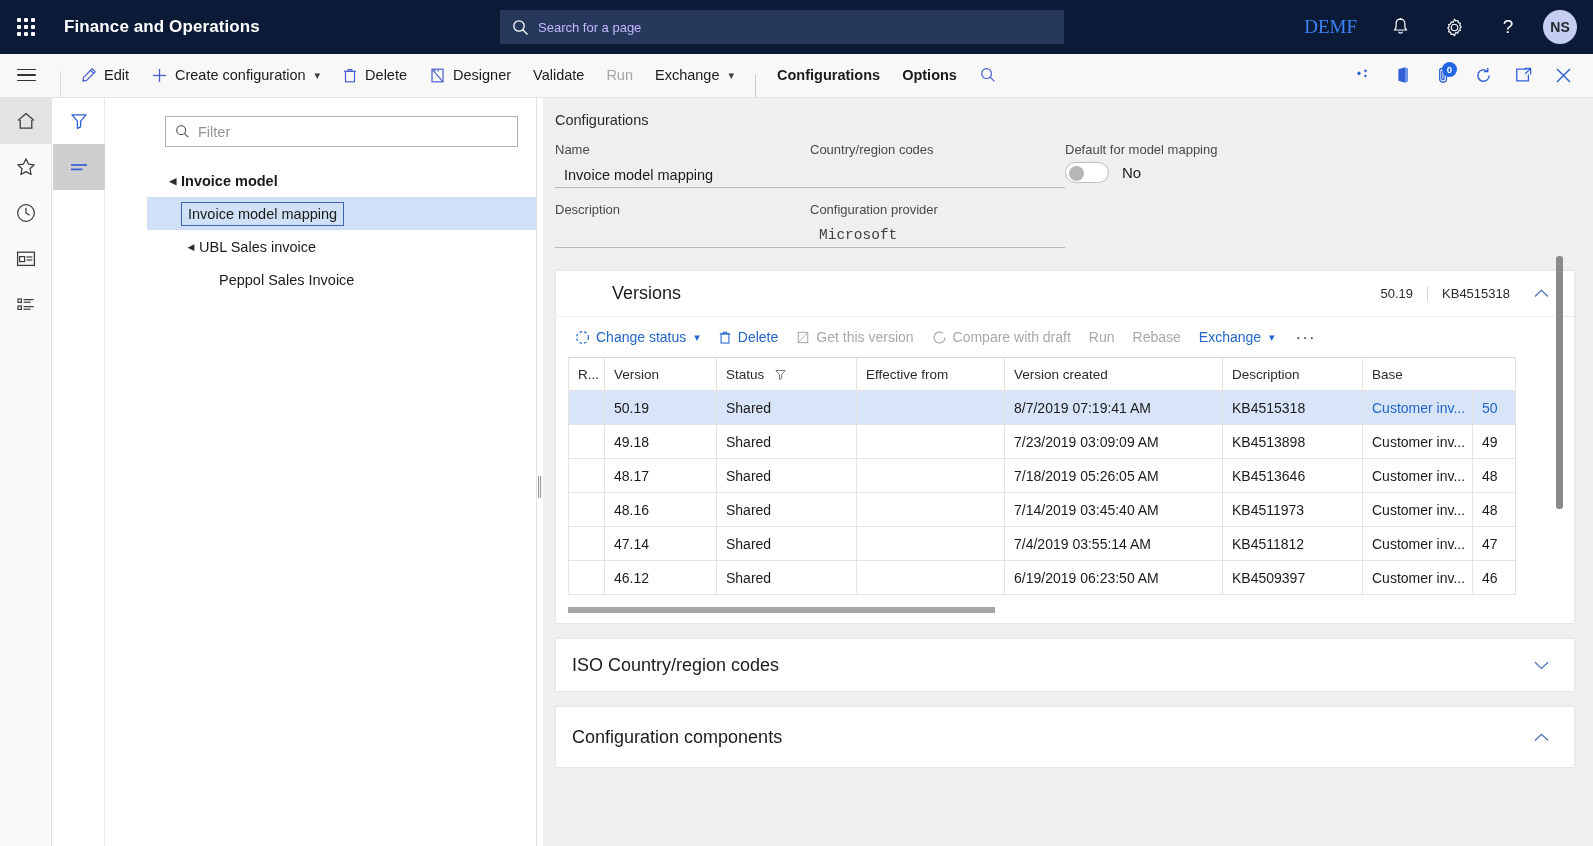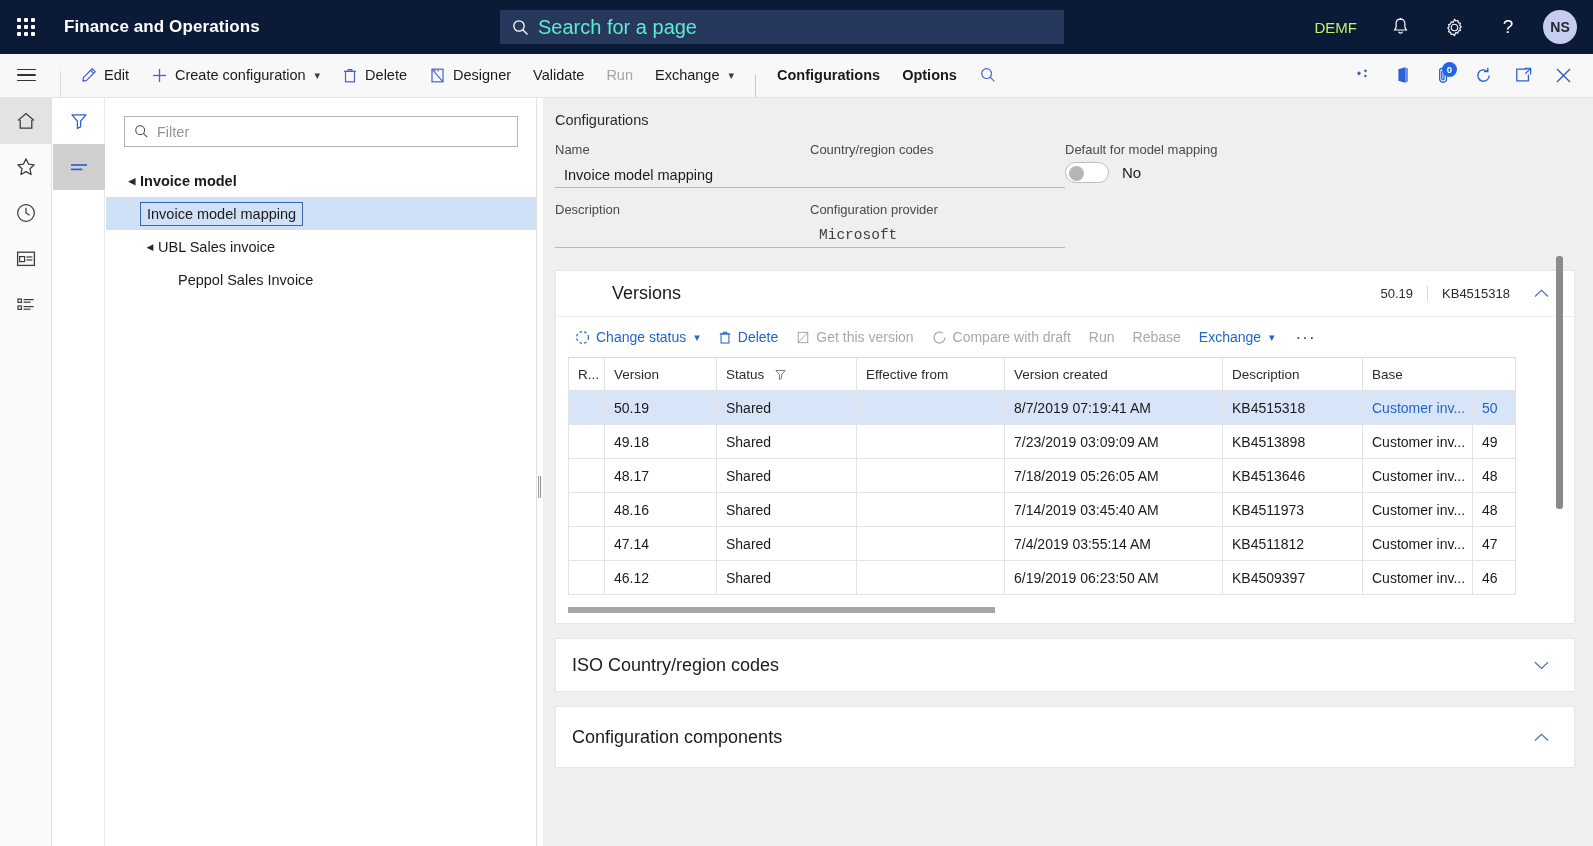--- a/index.html
+++ b/index.html
@@ -26,24 +26,24 @@
   .waffle-grid i { display:block; width:4px; height:4px; background:#fff; border-radius:1px; }
   .app-title {
     color:#ffffff; font-size:17px; font-weight:bold; letter-spacing:.1px;
     margin-left:12px; white-space:nowrap;
   }
   .search-wrap {
     position:absolute; left:500px; top:10px; width:564px; height:34px;
     background:#26395c; display:flex; align-items:center; padding:0 12px; cursor:text;
   }
   .search-wrap .sicon { margin-right:9px; display:flex; align-items:center;}
-  .search-ph { color:#5eead4; font-size:20px; }
+  .search-ph { color:#c4b5fd; font-size:13px; }
   .topright { position:absolute; right:0; top:0; height:54px; display:flex; align-items:center; padding-right:16px; }
   .topright > * { margin-left:0; }
-  .company { color:#bef264; font-size:15px; padding:0 16px; cursor:pointer; }
+  .company { color:#3b82f6; font-size:19px; padding:0 16px; cursor:pointer;font-family:Liberation Serif, serif; }
   .ticon { width:54px; height:54px; display:flex; align-items:center; justify-content:center; cursor:pointer; }
   .avatar {
     width:34px; height:34px; border-radius:50%; background:#c5cdf0; color:#23272e;
     display:flex; align-items:center; justify-content:center; font-size:14px; font-weight:600;
     margin-left:8px; cursor:pointer;
   }
 
   
   .cmdbar {
     position:absolute; left:0; top:54px; width:1593px; height:44px;
@@ -81,21 +81,21 @@
   .rail-item.active { background:#e3e3e3; }
 
   
   .treepanel {
     position:absolute; left:53px; top:98px; width:484px; height:748px;
     background:#ffffff; border-right:1px solid #e2e2e2;
   }
   .tree-tools { width:52px; height:100%; position:absolute; left:0; top:0; border-right:1px solid #eaeaea; background:#fff;}
   .tt-item { width:52px; height:46px; display:flex; align-items:center; justify-content:center; cursor:pointer; }
   .tt-item.active { background:#cfcfcf; }
-  .tree-body { position:absolute; left:53px; top:0; right:0; bottom:0; }
+  .tree-body { position:absolute; left:53px; top:0; right:0; bottom:0;padding-left:41px; }
   .filterbox {
     margin:18px 18px 0 18px; height:31px; border:1px solid #b3b3b3; background:#fff;
     display:flex; align-items:center; padding:0 9px; cursor:text;
   }
   .filterbox .fi { margin-right:8px; display:flex; }
   .filterbox .fph { color:#949494; font-size:14.5px; }
   .tree { margin-top:17px; }
   .tnode { height:33px; display:flex; align-items:center; font-size:14.5px; color:#1b1b1b; cursor:pointer; padding-left:18px;}
   .tnode .tri {
     width:16px; display:inline-flex; align-items:center; justify-content:center;

